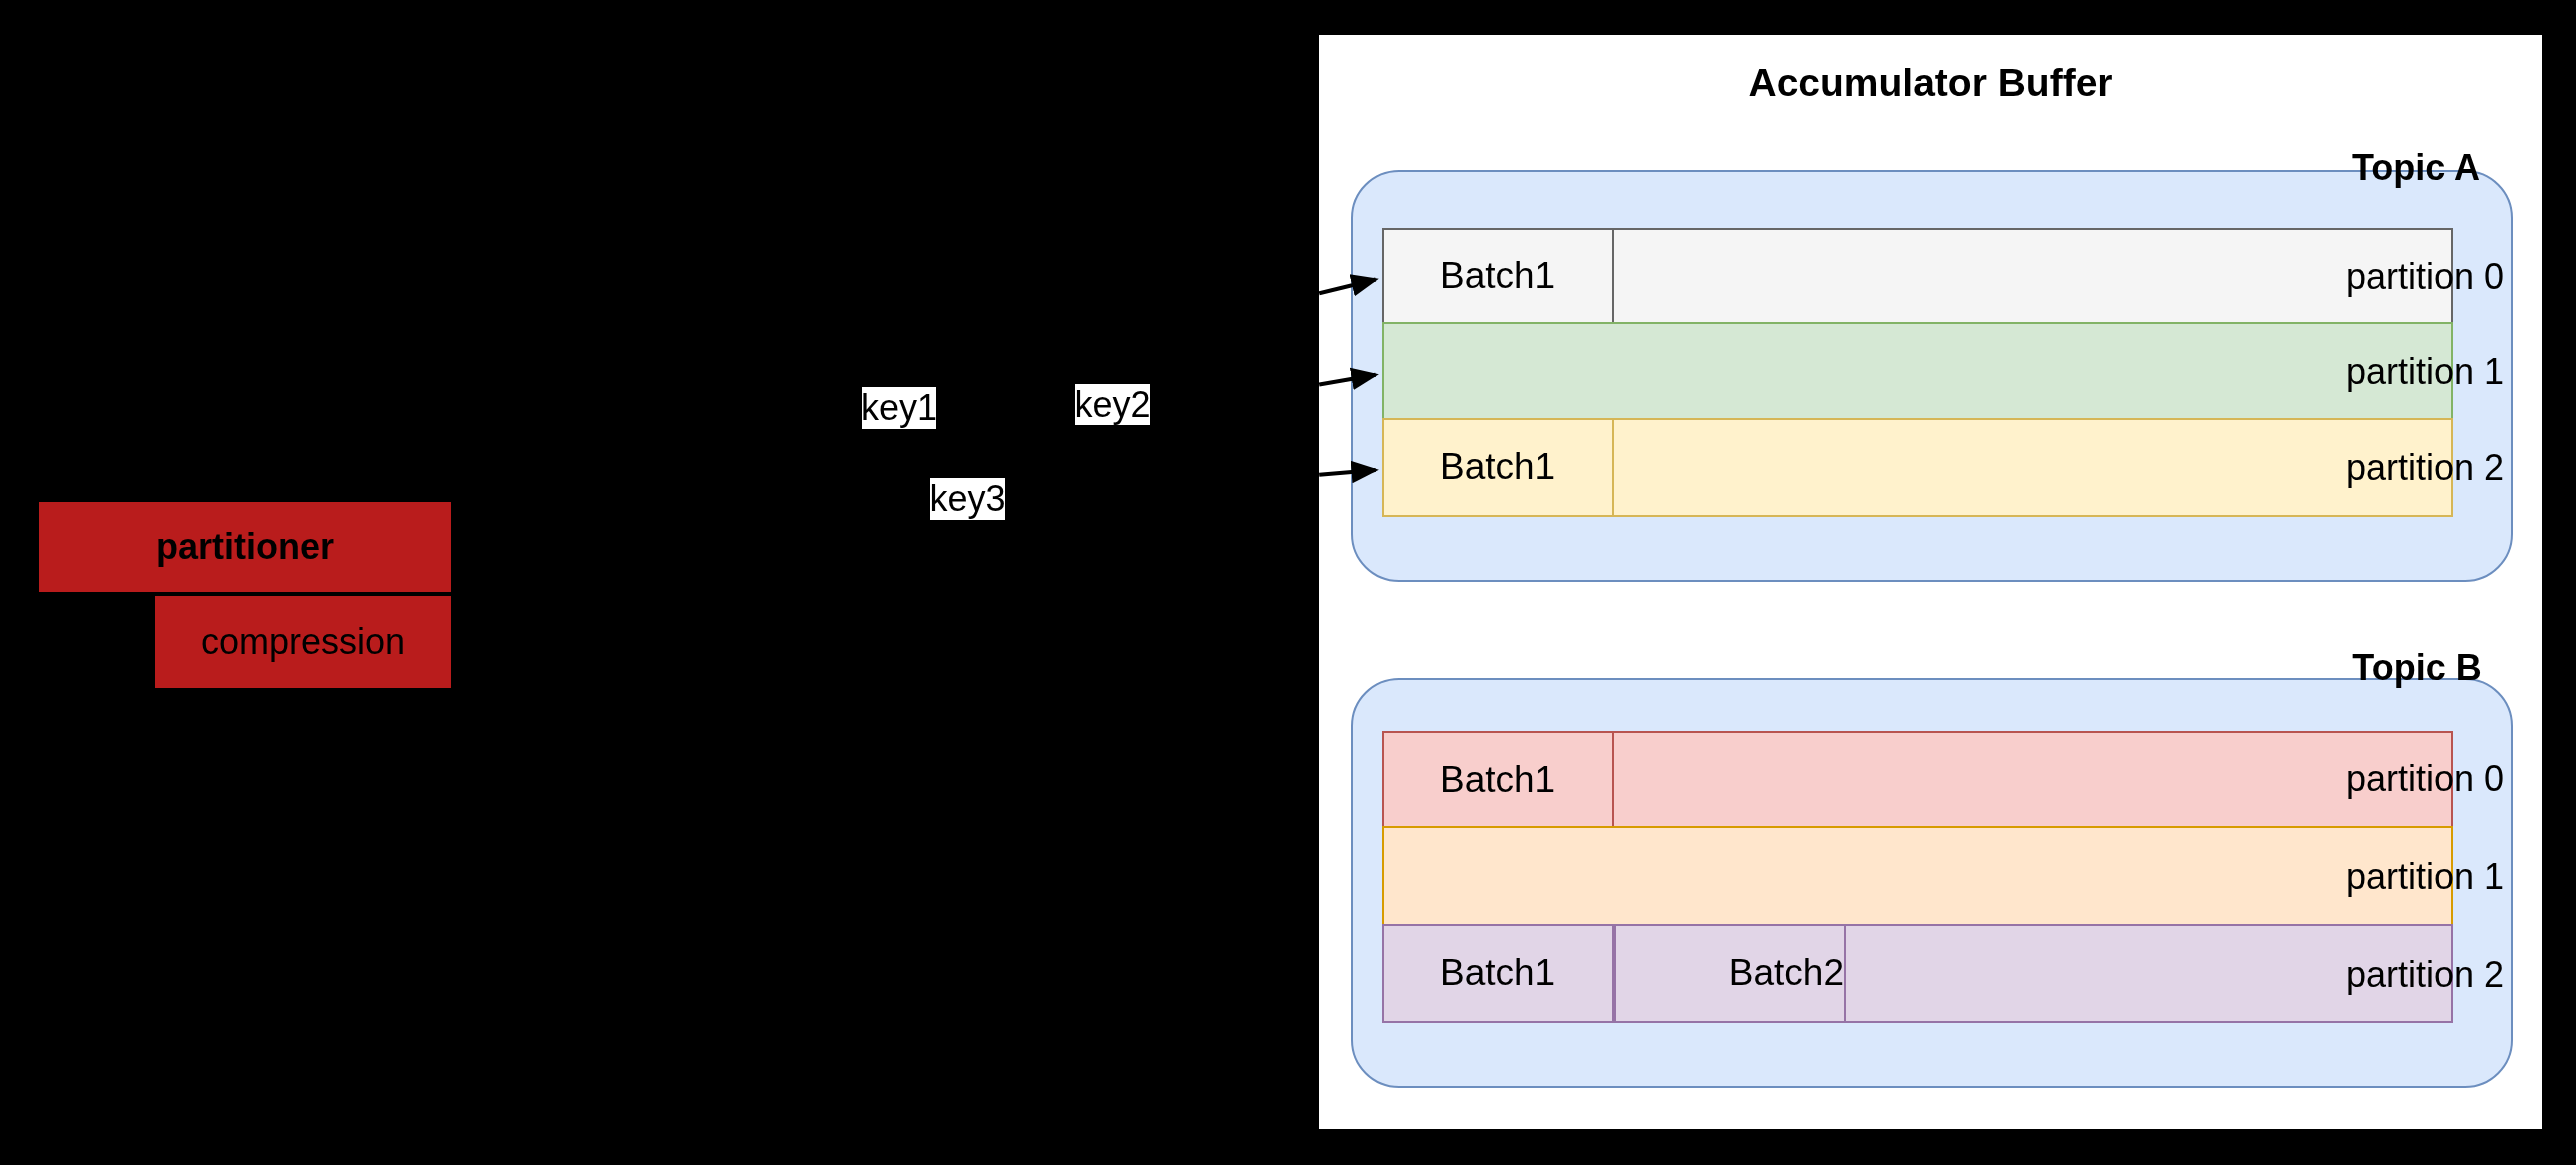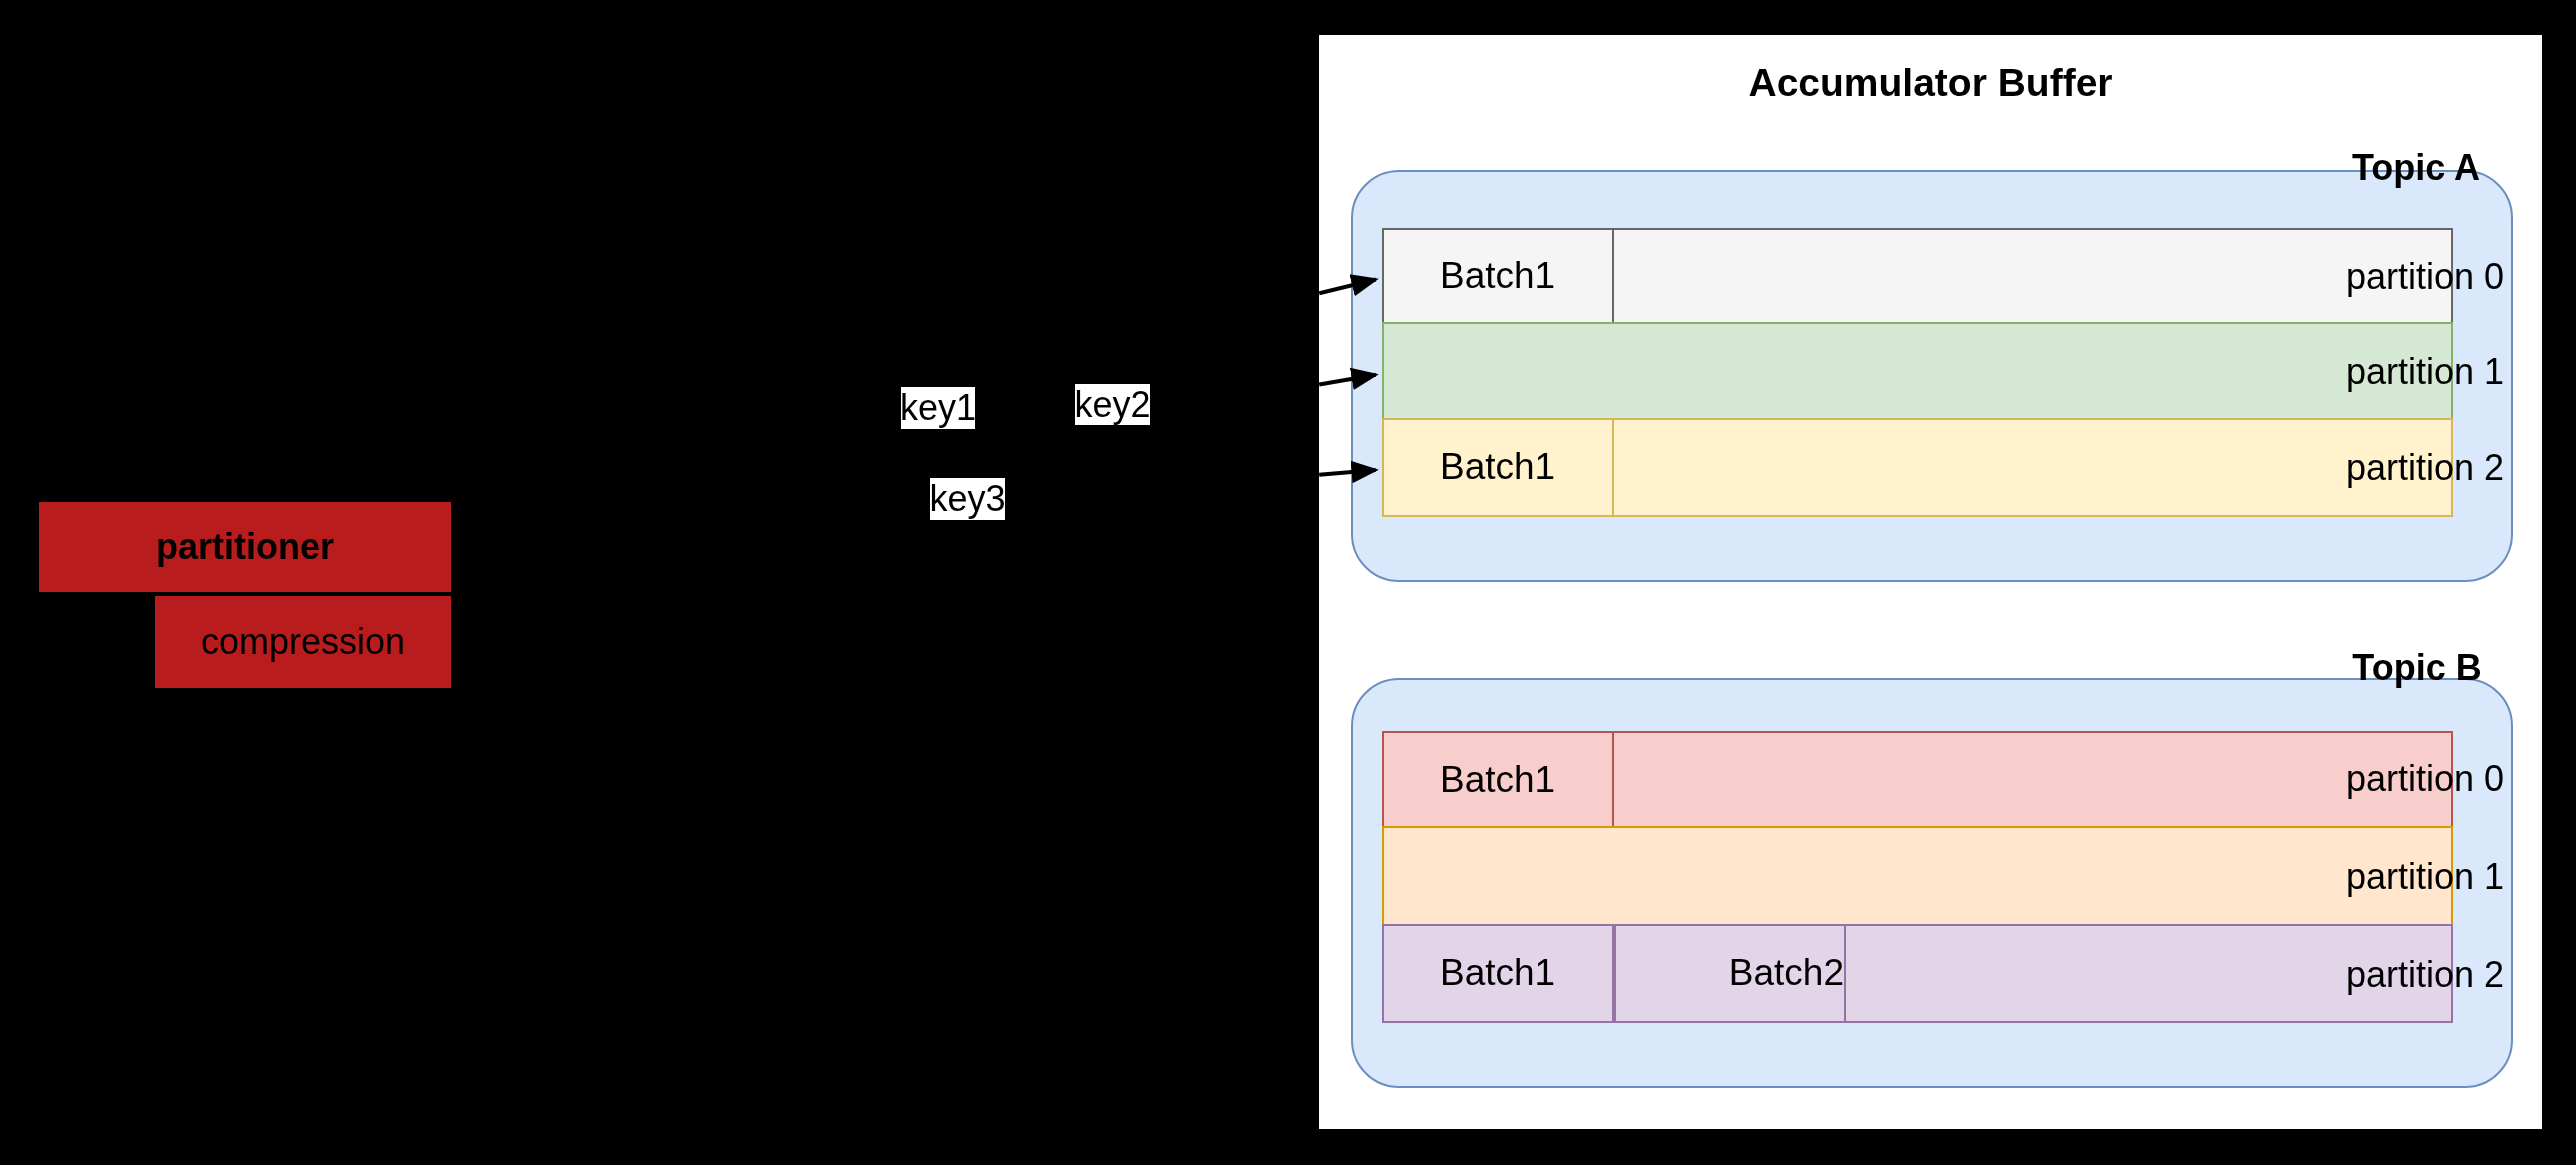--- a/index.html
+++ b/index.html
@@ -8,21 +8,21 @@
   .abs{position:absolute;box-sizing:border-box;}
   .center{display:flex;align-items:center;justify-content:center;text-align:center;white-space:nowrap;}
 
   
   .node{background:#b91c1c;border:2.4px solid #000;}
   .partitioner{left:37px;top:500px;width:416px;height:94px;font-weight:bold;font-size:36px;}
   .compression{left:153px;top:594px;width:300px;height:96px;font-size:36px;}
 
   
   .key{background:#fff;font-size:36px;}
-  .key1{left:862px;top:387px;width:74px;height:42px;margin-left:39px;}
+  .key1{left:862px;top:387px;width:74px;height:42px;}
   .key2{left:1075px;top:384px;width:75px;height:41px;}
   .key3{left:930px;top:478px;width:75px;height:42px;}
 
   
   .panel{left:1319px;top:35px;width:1223px;height:1094px;background:#fff;padding-left:20px;}
   .panel-title{left:0;top:24px;width:1223px;height:47px;font-size:39px;font-weight:bold;}
   .topic-label{width:242px;height:45px;font-size:36px;font-weight:bold;z-index:6;}
   .topic-box{left:31.5px;width:1162px;border:2.4px solid;border-radius:48px;z-index:1;}
   .topic-a .topic-box{top:135px;height:412px;}
   .topic-b .topic-box{top:643px;height:410px;}

